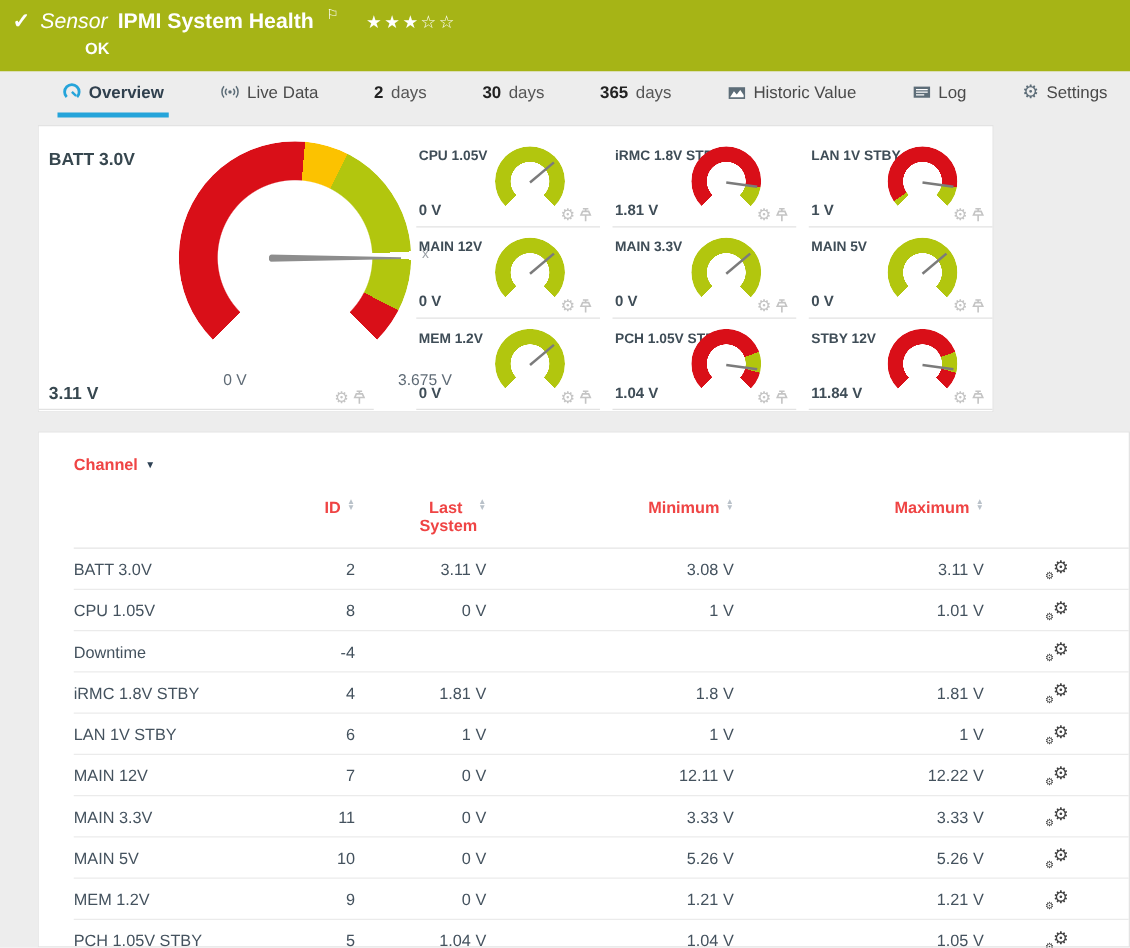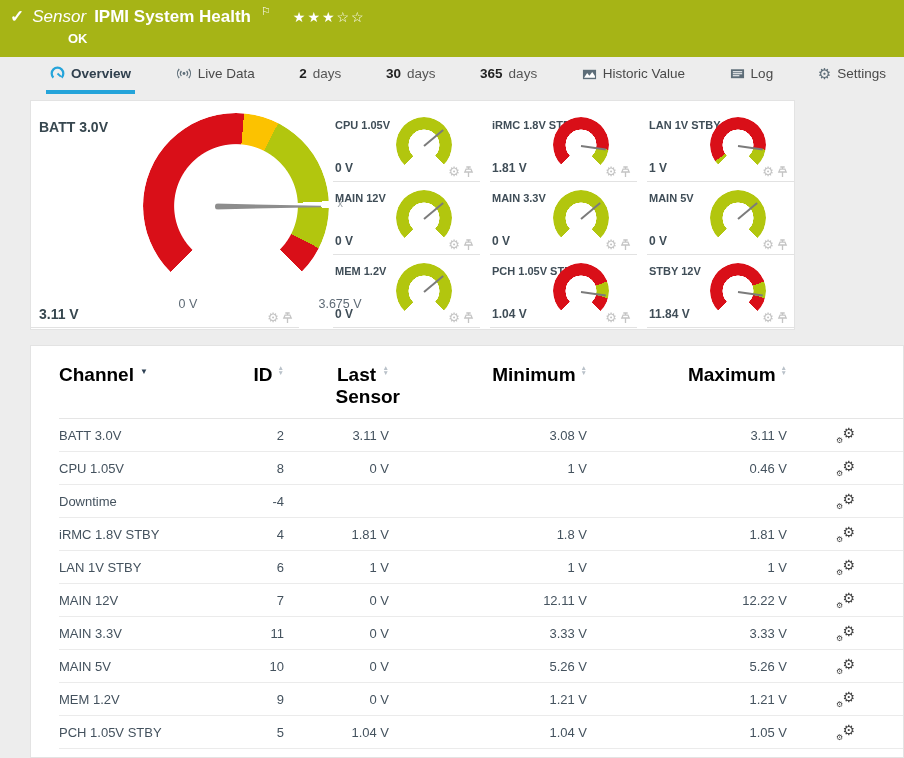--- a/index.html
+++ b/index.html
@@ -70,23 +70,23 @@
   .mini-value { position:absolute; left:2px; bottom:6px; font-size:12px;
                 font-weight:bold; color:#3f4d57; }
 
   
   .table-panel { left:30px; top:345px; width:874px; height:413px;
                  padding:18px 0 0 28px; }
   .thead, .trow { display:grid;
                   grid-template-columns:175px 50px 105px 198px 200px 1fr;
                   align-items:start; }
   .thead { padding-bottom:10px; border-bottom:1px solid #e5e5e5;
-           font-size:19px; font-weight:bold; color:#000000; }
+           font-size:13px; font-weight:bold; color:#ef4444; }
   .th { display:flex; align-items:flex-start; }
-  .th-right { justify-content:flex-end; }
+  .th-right { justify-content:flex-end;margin-top:34px; }
   .thw { display:inline-block; width:42px; text-align:center; }
   .sort { display:inline-flex; flex-direction:column; margin:2px 0 0 5px;
           font-size:6.5px; line-height:4.5px; color:#b9c1c9; }
   .sort::before { content:"▲"; } .sort::after { content:"▼"; }
   .sort-active { font-size:8px; color:#2e4154; margin:3px 0 0 6px; }
   .sort-active::before { content:"▼"; }
   .tbody .trow { height:33px; align-items:center; border-bottom:1px solid #ebebeb;
                  font-size:13px; color:#44525e; }
   .td-right { text-align:right; }
   .td-gear { display:flex; justify-content:center; }
@@ -317,21 +317,21 @@
     <div class="thead">
       <div class="th">
         <span>Channel</span>
         <span class="sort-active"></span>
       </div>
       <div class="th th-right">
         <span>ID</span>
         <span class="sort"></span>
       </div>
       <div class="th th-right">
-        <span class="thw">Last Sensor</span>
+        <span class="thw">Last System</span>
         <span class="sort"></span>
       </div>
       <div class="th th-right">
         <span>Minimum</span>
         <span class="sort"></span>
       </div>
       <div class="th th-right">
         <span>Maximum</span>
         <span class="sort"></span>
       </div>
@@ -350,21 +350,21 @@
         <span class="g-small">⚙</span>
       </span>
     </div>
   </div>
 
   <div class="trow">
     <div class="td-channel">CPU 1.05V</div>
     <div class="td-right">8</div>
     <div class="td-right">0 V</div>
     <div class="td-right">1 V</div>
-    <div class="td-right">0.46 V</div>
+    <div class="td-right">1.01 V</div>
     <div class="td-gear">
       <span class="gears">
         <span class="g-big">⚙</span>
         <span class="g-small">⚙</span>
       </span>
     </div>
   </div>
 
   <div class="trow">
     <div class="td-channel">Downtime</div>

